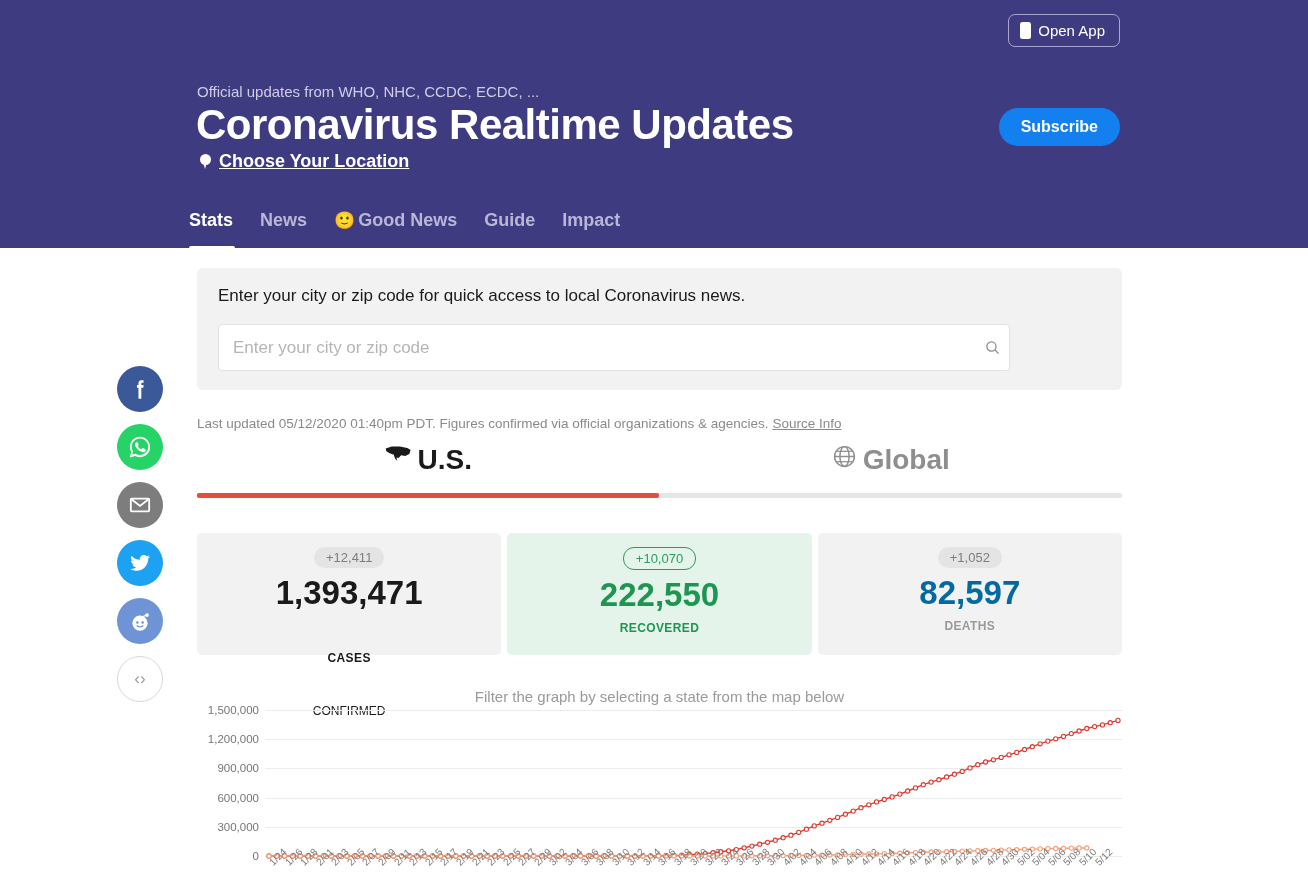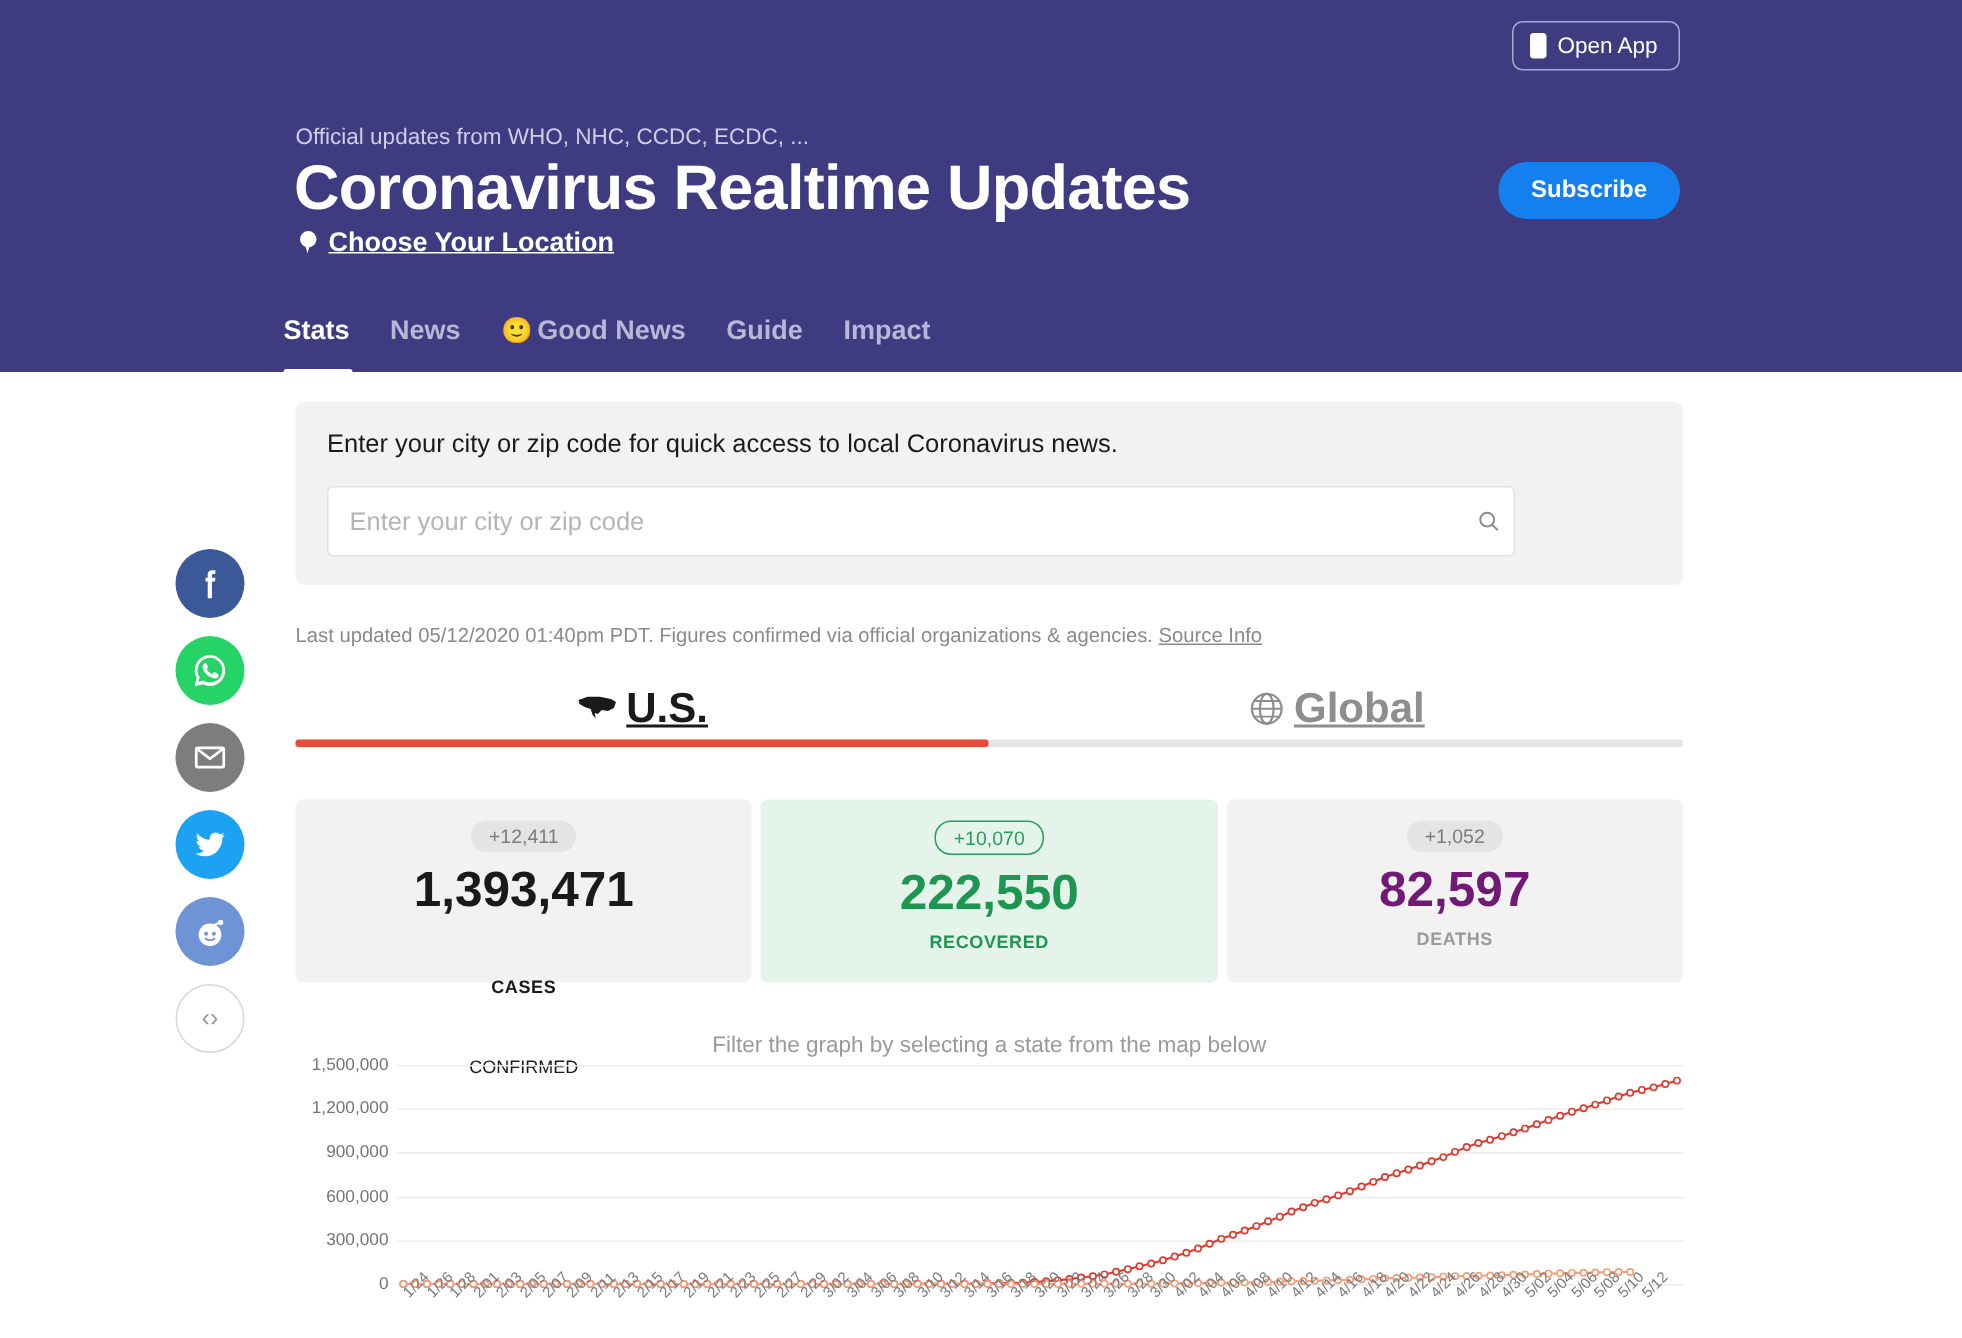--- a/index.html
+++ b/index.html
@@ -152,24 +152,23 @@
     font-size:13.5px; color:#8a8a8a;
   }
   .updated a { color:#8a8a8a; text-decoration:underline; cursor:pointer; }
 
   
   .scopetabs {
     position:absolute; left:197px; top:196px; width:925px; height:56px;
     display:flex;
   }
   .scopetab {
-    flex:1; display:flex; align-items:center; justify-content:center;
+    flex:1; display:flex; justify-content:center;
     gap:6px; cursor:pointer; font-size:28px; font-weight:bold;
     position:relative;
-    text-decoration:underline;
   }
   .scopetab.active { color:#1a1a1a; }
   .scopetab.inactive { color:#8e8e8e; }
   .scopebar {
     position:absolute; left:197px; top:245px; width:925px; height:5px;
     background:#e6e6e6; border-radius:2px;
   }
   .scopebar .fill {
     width:462px; height:5px; background:#e84c3d; border-radius:2px;
   }
@@ -191,21 +190,21 @@
   .sc-deaths { background:#f2f2f2; }
   .delta {
     font-size:13px; padding:3px 12px; border-radius:11px;
     margin-bottom:6px;
   }
   .delta-grey { background:#e4e4e4; color:#7d7d7d; }
   .delta-green { border:1px solid #2a9d5c; color:#2a9d5c; background:transparent; }
   .bignum { font-size:33px; font-weight:bold; line-height:1.15; }
   .n-dark { color:#1a1a1a; }
   .n-green { color:#1f9552; }
-  .n-grey { color:#701a75; }
+  .n-grey { color:#0369a1; }
   .lbl1 { font-size:12px; font-weight:bold; letter-spacing:0.4px; margin-top:7px; }
   .lbl2 { font-size:12px; margin-top:2px; }
   .l-dark { color:#1a1a1a;margin-top:39px; }
   .l-green { color:#1f9552; }
   .l-grey { color:#9a9a9a; }
 
   
   .chartwrap { position:absolute; left:197px; top:430px; width:925px; height:215px; }
   .chart-sub {
     position:absolute; left:0; top:10px; width:925px;

